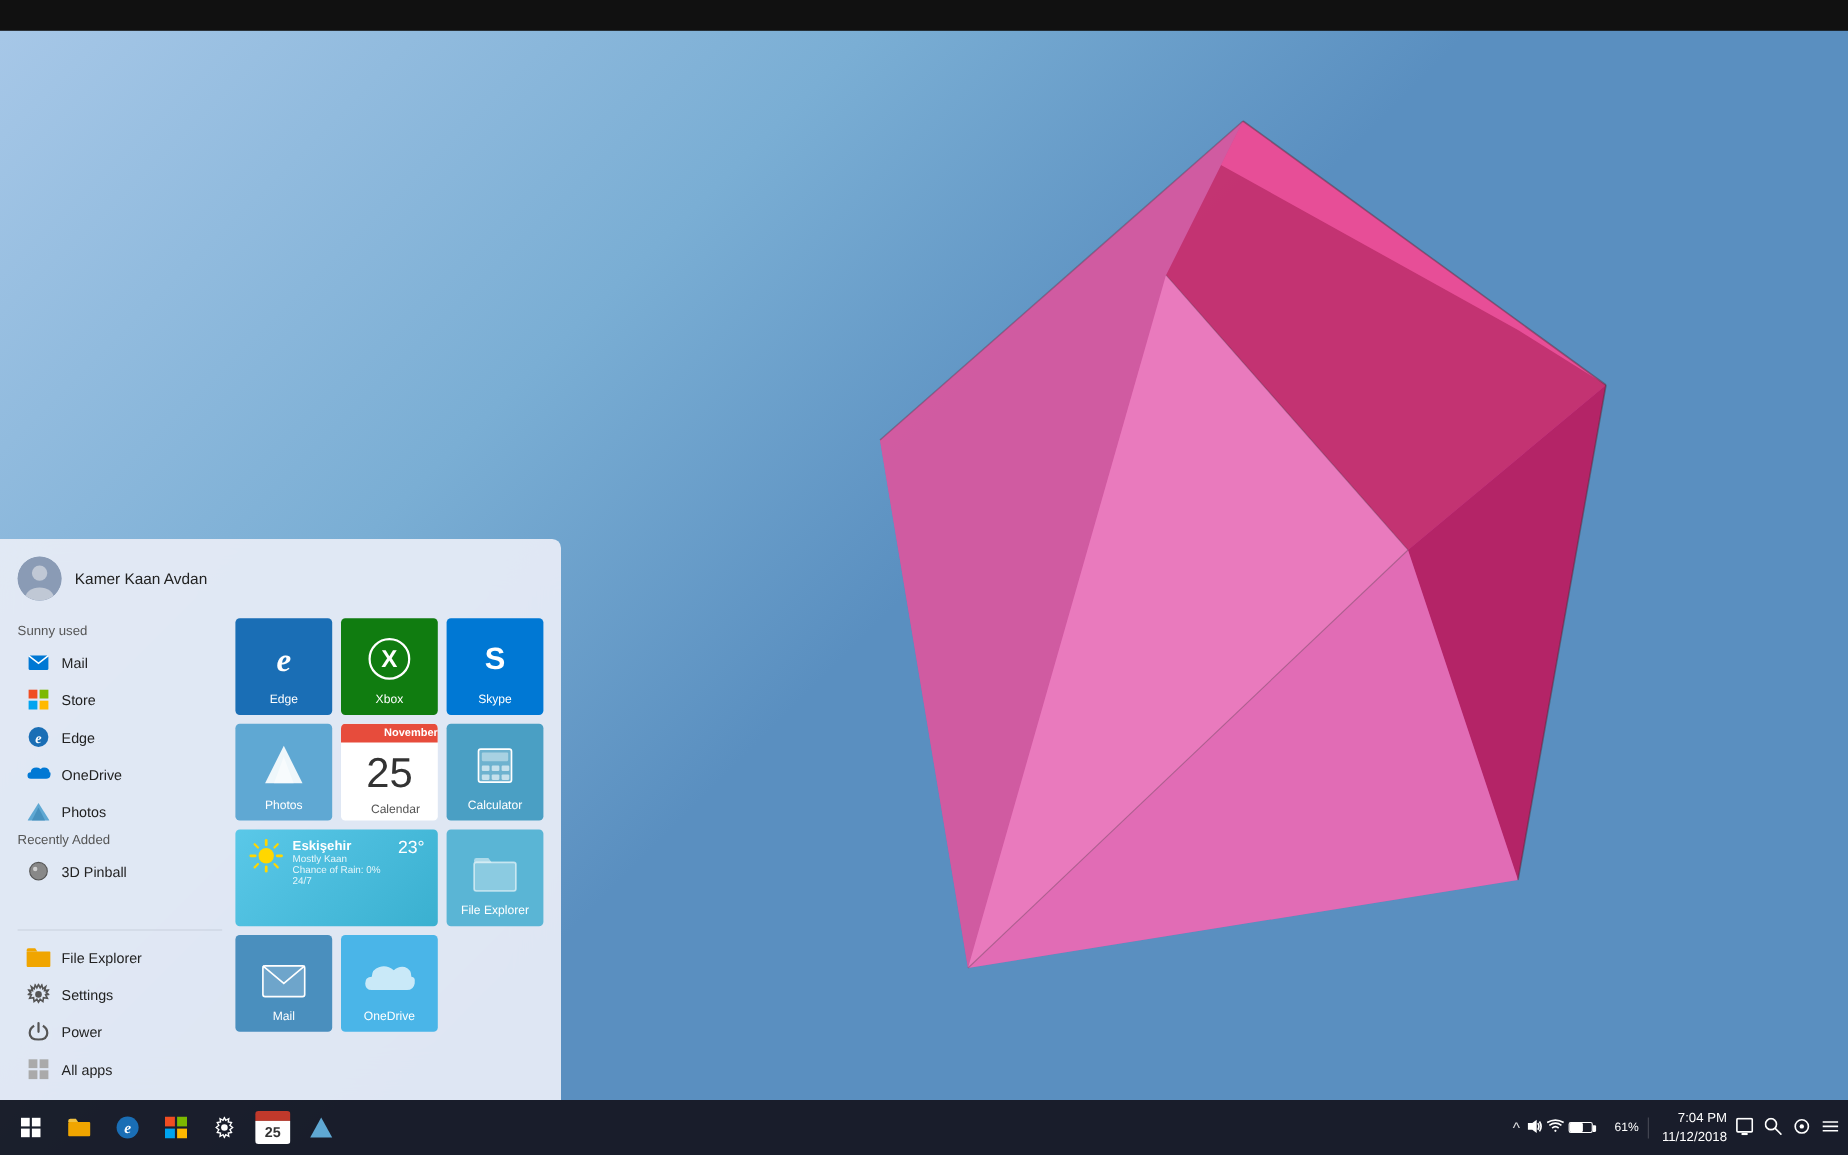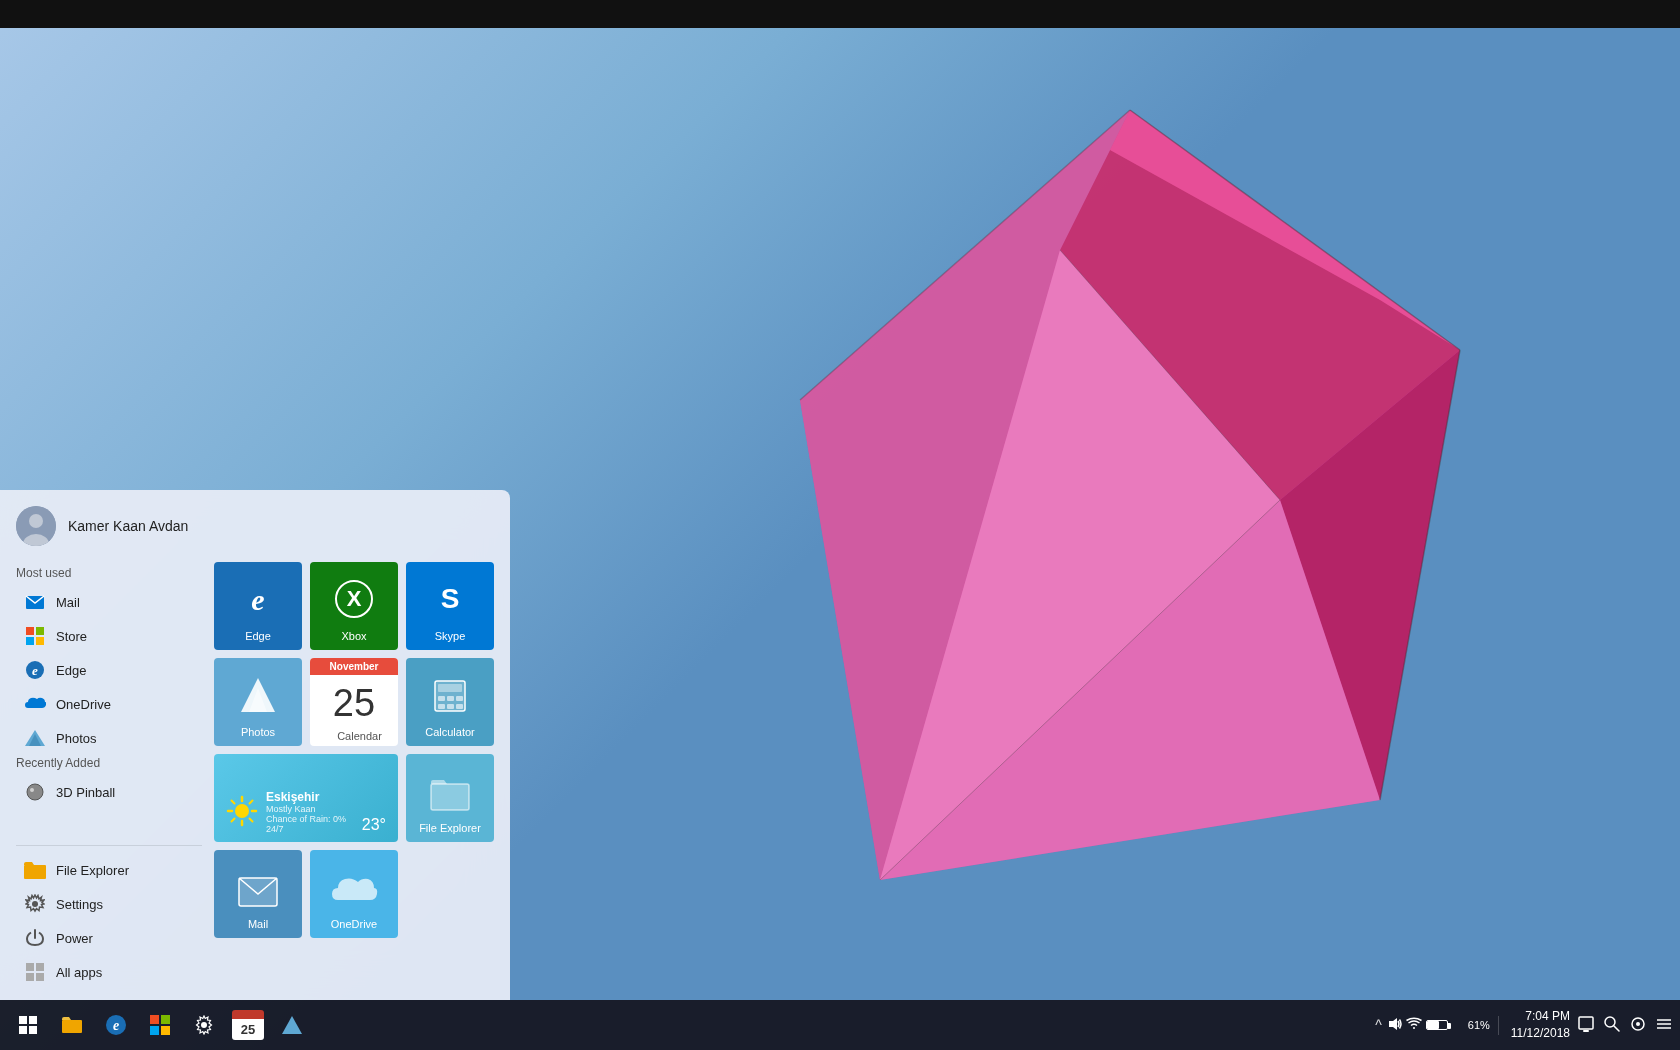--- a/index.html
+++ b/index.html
@@ -225,21 +225,21 @@
     .tile-mail { background: #4a8fbe; }
     .tile-onedrive { background: #4ab5e8; }
     .tile-paint3d { background: #7a60c0; }
 
     .tile-weather-wide {
       width: 184px;
       height: 88px;
       border-radius: 4px;
       background: linear-gradient(135deg, #5ac8e8, #3ab0d0);
       display: flex;
-      align-items: flex-end;
+      align-items: flex-start;
       padding: 8px 12px;
       cursor: pointer;
       gap: 8px;
     }
 
     .weather-icon {
       font-size: 28px;
     }
 
     .weather-info {
@@ -392,21 +392,21 @@
           <circle cx="20" cy="15" r="7" fill="#c0c8d5"></circle>
           <ellipse cx="20" cy="38" rx="13" ry="10" fill="#c0c8d5"></ellipse>
         </svg>
       </div>
       <span class="user-name">Kamer Kaan Avdan</span>
     </div>
 
     <div class="main-content">
 
       <div class="app-list">
-        <span class="section-label">Most used</span>
+        <span class="section-label">Sunny used</span>
 
         <div class="app-item">
           <div class="app-icon-sm">
             <svg width="20" height="20" viewBox="0 0 20 20" xmlns="http://www.w3.org/2000/svg">
               <rect x="1" y="4" width="18" height="13" rx="1" fill="#0078d4"></rect>
               <polyline points="1,4 10,11 19,4" fill="none" stroke="white" stroke-width="1.5"></polyline>
             </svg>
           </div>
           <span>Mail</span>
         </div>
@@ -550,21 +550,21 @@
               <svg width="42" height="42" viewBox="0 0 42 42" xmlns="http://www.w3.org/2000/svg">
                 <polygon points="21,4 38,38 4,38" fill="white" opacity="0.9"></polygon>
                 <polygon points="21,14 30,38 12,38" fill="rgba(255,255,255,0.5)"></polygon>
               </svg>
             </div>
             <span class="tile-label">Photos</span>
           </div>
 
           <div class="tile tile-sm calendar-tile">
             <div class="calendar-tile-inner">
-              <div style="background:#e74c3c; width:100%; text-align:center; font-size:10px; color:white; padding:3px 0; font-weight:600;">November</div>
+              <div style="background:#e74c3c; width:100%; text-align:right; font-size:10px; color:white; padding:3px 0; font-weight:600;">November</div>
               <div style="flex:1; display:flex; align-items:center; justify-content:center;">
                 <span style="font-size:38px; color:#333; font-weight:300; line-height:1;">25</span>
               </div>
             </div>
             <span class="tile-label" style="color:#555; margin-bottom:4px;margin-left:11px;">Calendar</span>
           </div>
 
           <div class="tile tile-sm tile-calculator">
             <div class="tile-icon">
               <svg width="40" height="40" viewBox="0 0 40 40" xmlns="http://www.w3.org/2000/svg">

